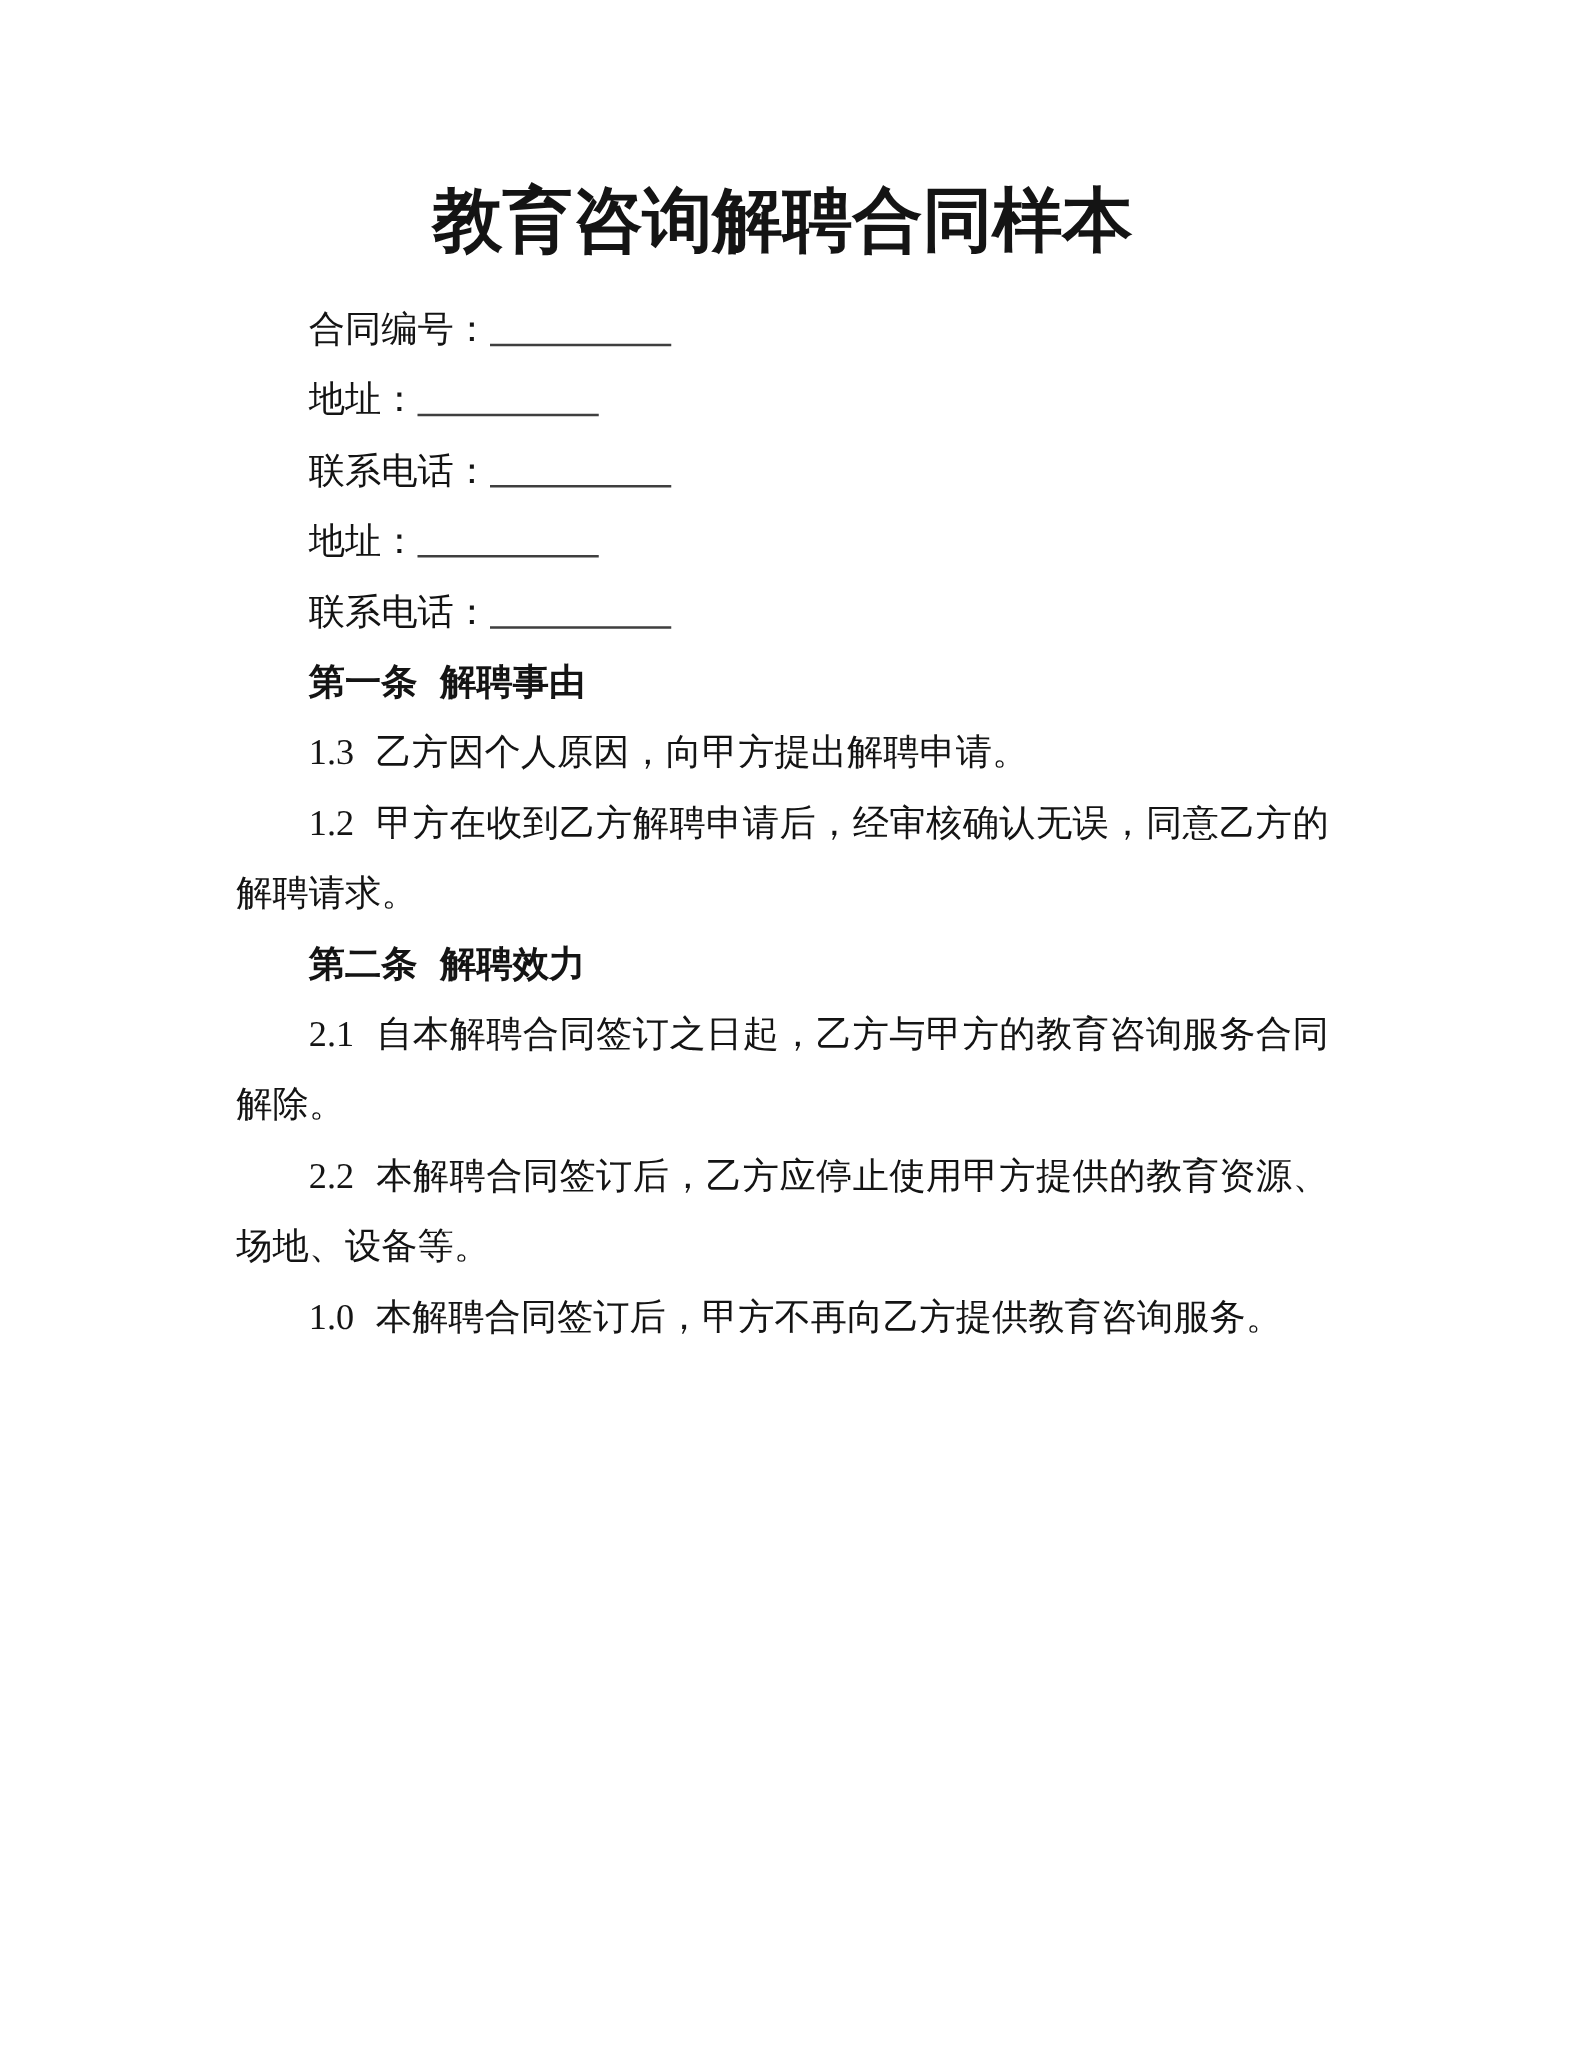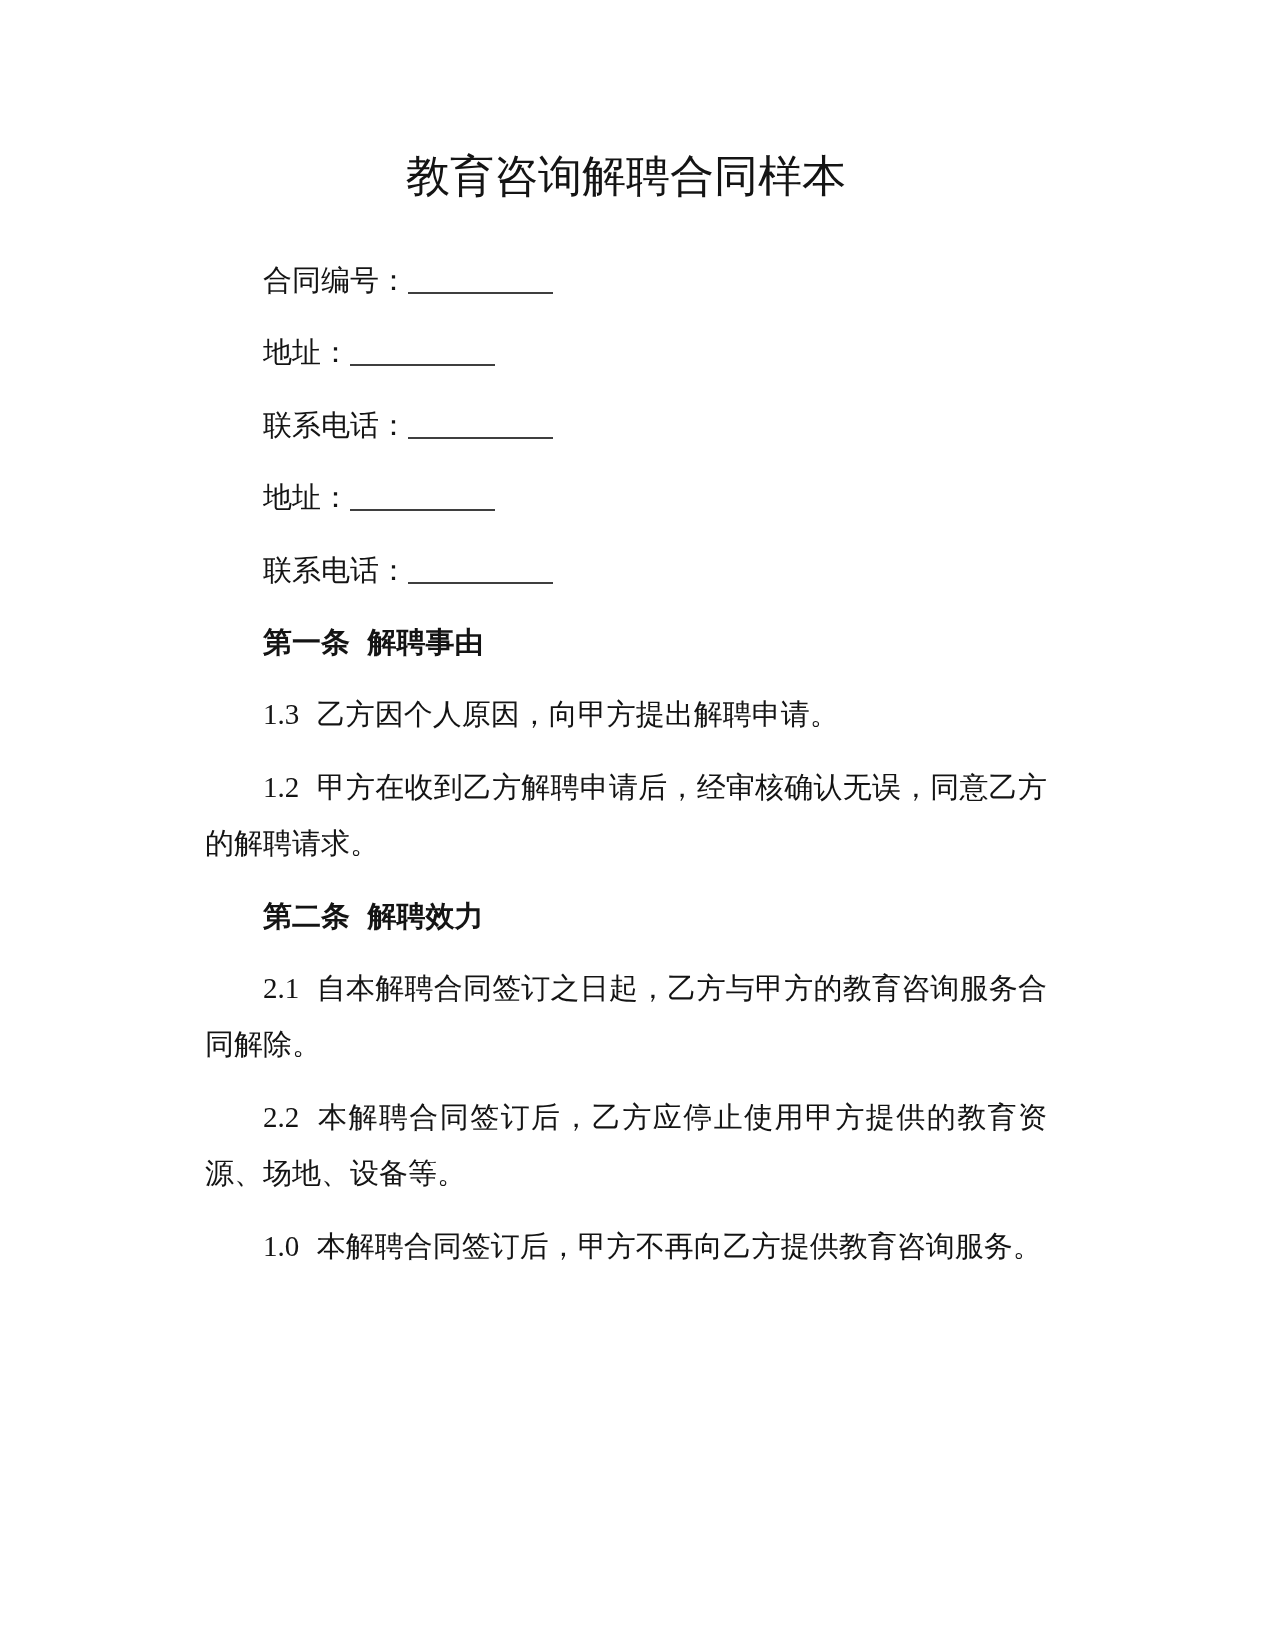--- a/index.html
+++ b/index.html
@@ -18,42 +18,42 @@
     overflow: hidden;
   }
   .title {
     position: absolute;
     top: 152px;
     left: 189px;
     width: 874px;
     margin: 0;
     text-align: center;
     font-family: "Liberation Serif", serif;
-    font-weight: 400;
-    font-size: 44px;
+    font-weight: 700;
+    font-size: 56px;
     line-height: 50px;
   }
   .doc {
     position: absolute;
     top: 236px;
     left: 189px;
     width: 874px;
     font-size: 29px;
     line-height: 56.4px;
   }
-  .doc p { margin: 16px; padding: 0; }
+  .doc p { margin: 0; padding: 0; }
   .field { text-indent: 2em; white-space: nowrap; }
   .para {
     text-indent: 2em;
     text-align: justify;
     word-spacing: 0.35em;
   }
   .heading {
     text-indent: 2em;
-    font-family: Liberation Serif, serif;
+    font-family: Liberation Sans, sans-serif;
     font-weight: 700;
     word-spacing: 0.35em;
   }
   .blank {
     display: inline-block;
     width: 145px;
     height: 30px;
     border-bottom: 2px solid #3f3f3f;
     vertical-align: -4px;
   }

